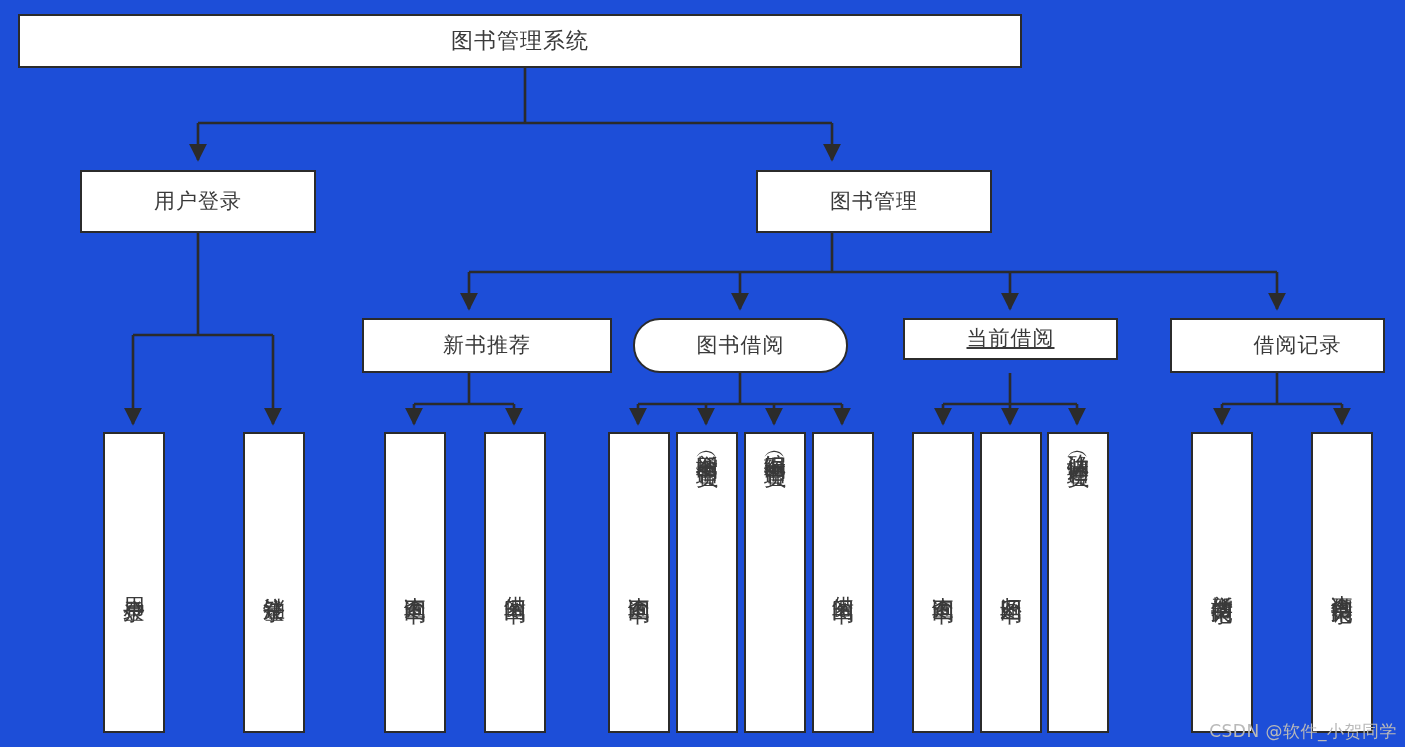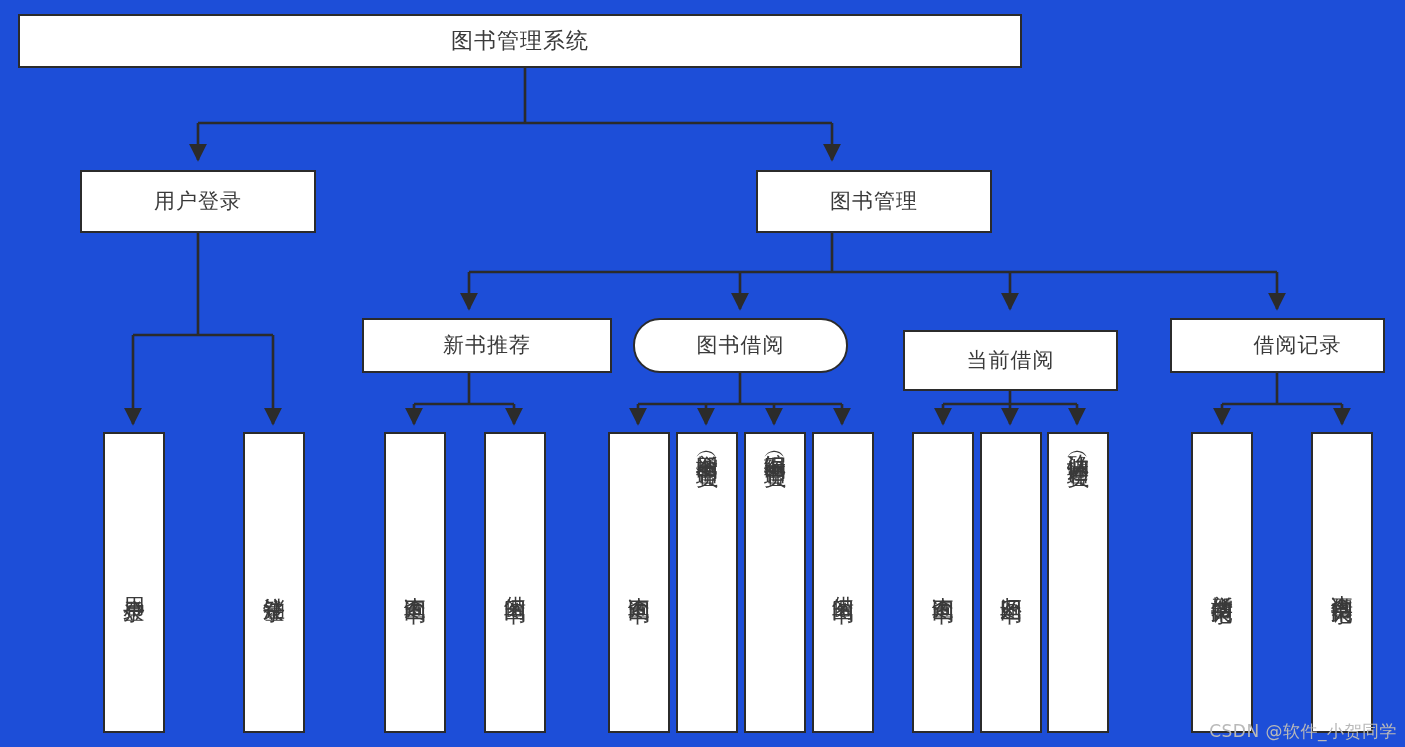--- a/index.html
+++ b/index.html
@@ -146,21 +146,21 @@
   <div class="node horiz" style="left:712px; top:170px; width:236px; height:63px;margin-left:44px;">
     <span>图书管理</span>
   </div>
 
   <div class="node horiz" style="left:362px; top:318px; width:250px; height:55px;">
     <span>新书推荐</span>
   </div>
   <div class="node horiz" style="left:633px; top:318px; width:215px; height:55px;border-radius:27px;">
     <span>图书借阅</span>
   </div>
-  <div class="node horiz" style="left:903px; top:330px; width:215px; height:61px;">
+  <div class="node horiz" style="left:903px; top:318px; width:215px; height:42px;text-decoration:underline;">
     <span>当前借阅</span>
   </div>
   <div class="node horiz" style="left:1170px; top:318px; width:215px; height:55px;padding-left:40px;">
     <span>借阅记录</span>
   </div>
 
   <div class="node vert" style="left:103px; top:432px; width:62px; height:301px;">
     <span class="vcenter">
         <span class="vlabel">用户登录</span>
       </span>

